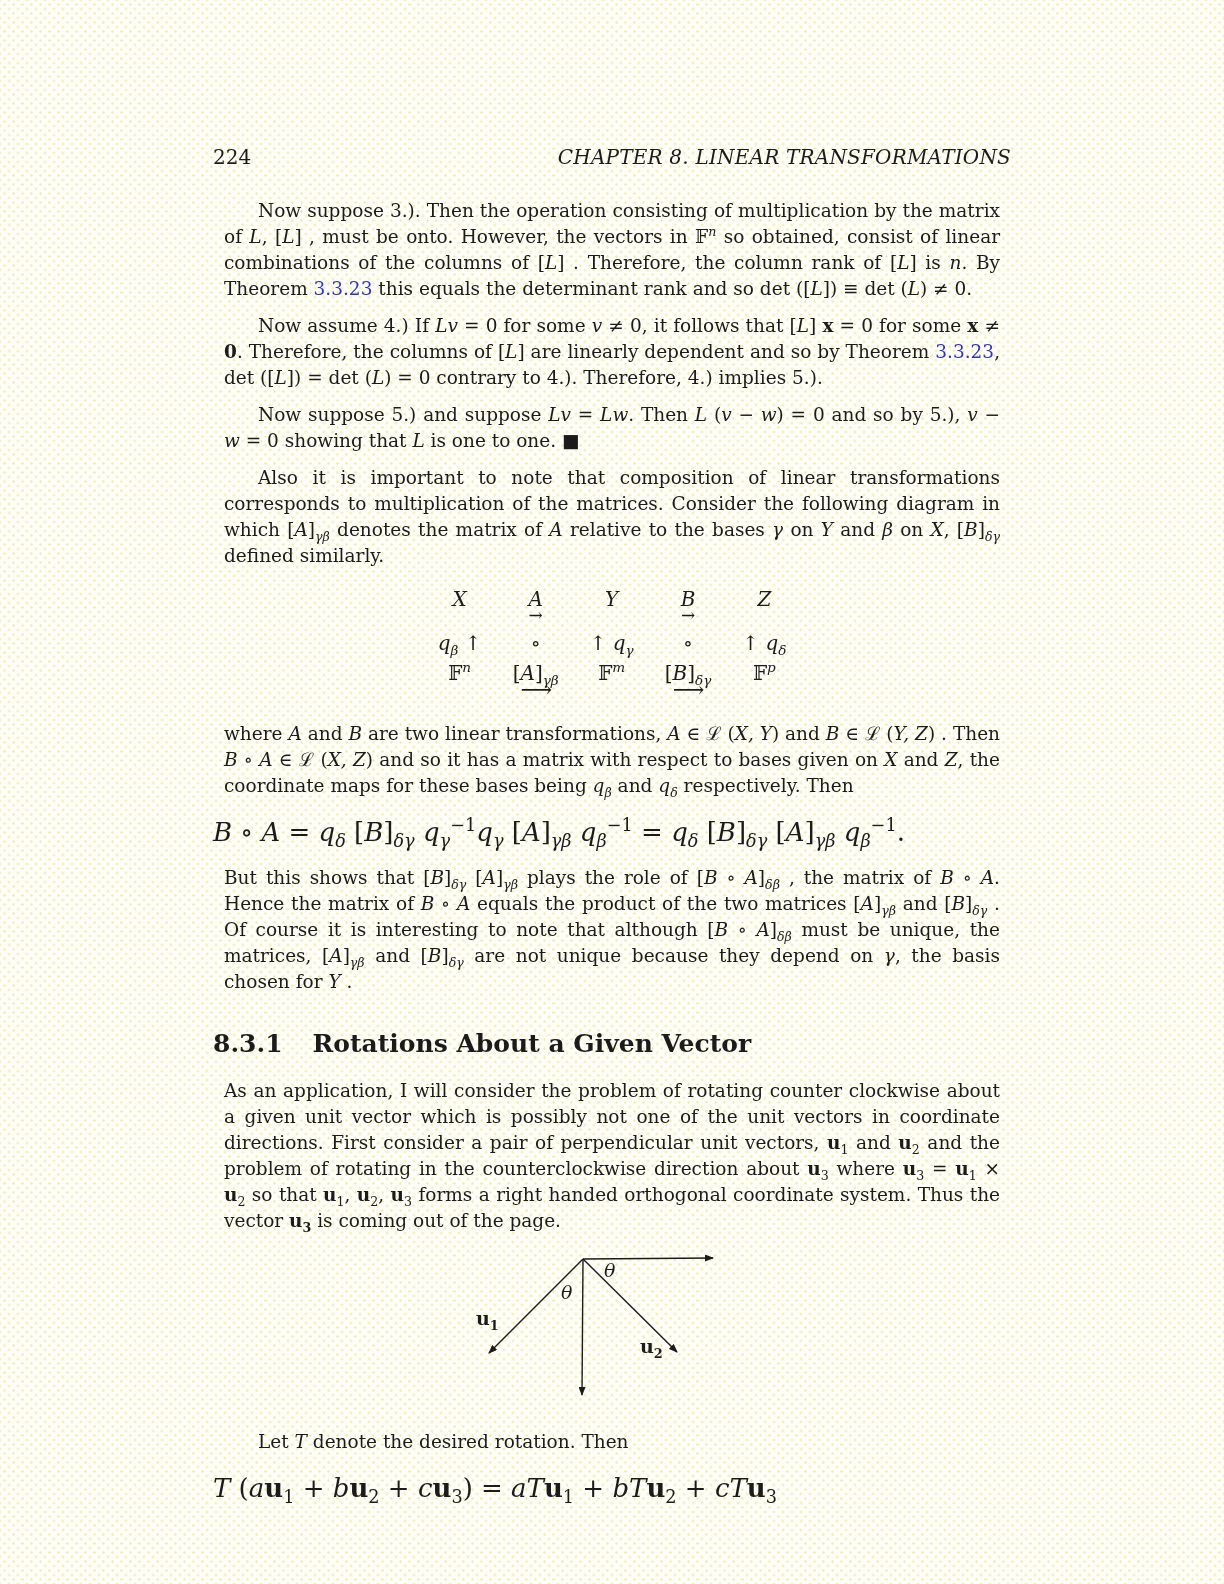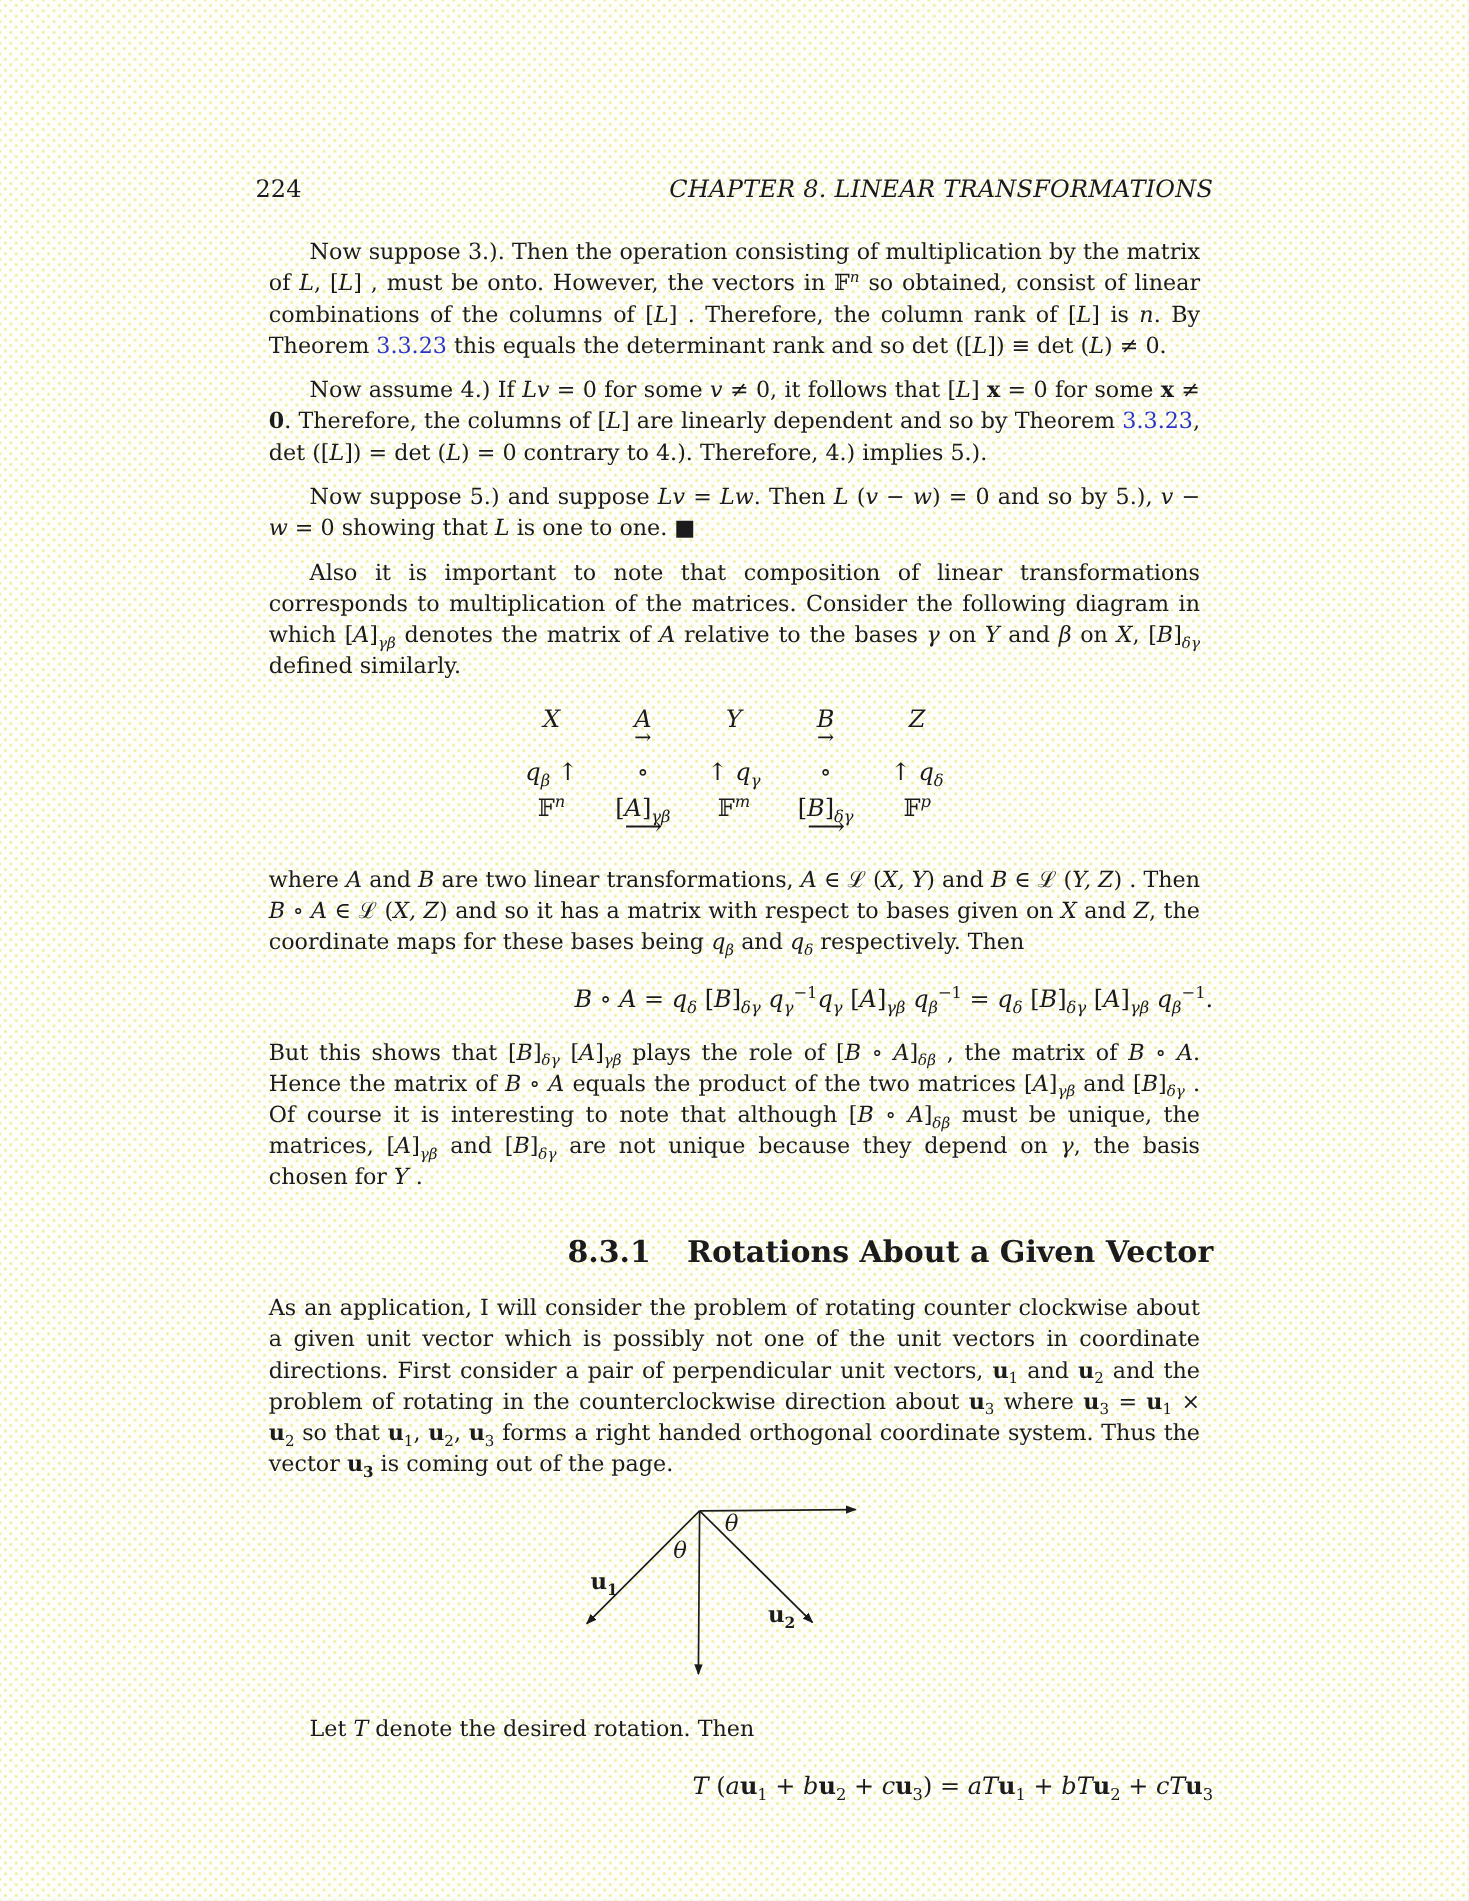--- a/index.html
+++ b/index.html
@@ -37,27 +37,27 @@
     justify-content:center;
     text-align:center;
     font-size:20px; line-height:24px;
     margin:18px 0 20px 0;
   }
   .dcell { min-width:46px; }
   .stack { display:inline-flex; flex-direction:column; align-items:center; line-height:1.05; }
   .stack .small-arrow { font-size:17px; margin-top:-3px; }
   .stack .long-arrow { font-size:22px; margin-top:-6px; letter-spacing:-1px; }
 
-  .equation { font-size:20px; line-height:26px; text-align:right; margin:20px 0 20px 0; }
+  .equation { font-size:26px; line-height:26px; text-align:left; margin:20px 0 20px 0; }
 
   .theorem { font-size:18.5px; line-height:26px; text-align:justify; margin:24px 0 0 0; }
   .thm-label { font-weight:bold; }
   .thm-body { font-style:italic; }
 
-  .section-heading { font-size:25px; font-weight:bold; margin:34px 0 20px 0;text-align:right; }
+  .section-heading { font-size:25px; font-weight:bold; margin:34px 0 20px 0; }
   .section-number { margin-right:30px; }
 
   
   .figure-wrap { display:flex; justify-content:center; margin:10px 0 16px 0; }
   .figure-box { position:relative; width:300px; height:168px; }
   .figure-box svg { position:absolute; left:0; top:0; }
   .fig-label { position:absolute; font-size:19px; line-height:20px; }
   .fig-theta { font-style:italic; }
   .fig-u { font-weight:bold; }
 </style>
@@ -131,21 +131,21 @@
               <path d="M0,0 L9,3.5 L0,7 z" fill="#1b1b1b"></path>
             </marker>
           </defs>
           <line x1="121" y1="14" x2="251" y2="13" stroke="#1b1b1b" stroke-width="1.4" marker-end="url(#ah)"></line>
           <line x1="121" y1="14" x2="120" y2="150" stroke="#1b1b1b" stroke-width="1.4" marker-end="url(#ah)"></line>
           <line x1="121" y1="14" x2="27" y2="108" stroke="#1b1b1b" stroke-width="1.4" marker-end="url(#ah)"></line>
           <line x1="121" y1="14" x2="215" y2="107" stroke="#1b1b1b" stroke-width="1.4" marker-end="url(#ah)"></line>
         </svg>
         <span class="fig-label fig-theta" style="left:142px; top:15px;">θ</span>
         <span class="fig-label fig-theta" style="left:99px; top:37px;">θ</span>
-        <span class="fig-label fig-u" style="left:14px; top:63px;margin-left:16px;"><b>u</b><sub>1</sub></span>
+        <span class="fig-label fig-u" style="left:14px; top:63px;"><b>u</b><sub>1</sub></span>
         <span class="fig-label fig-u" style="left:178px; top:91px;"><b>u</b><sub>2</sub></span>
       </div>
     </div>
 
     <p class="body-par indent">Let <i>T</i> denote the desired rotation. Then</p>
 
     <div class="equation"><i>T</i> (<i>a</i><b>u</b><sub>1</sub> + <i>b</i><b>u</b><sub>2</sub> + <i>c</i><b>u</b><sub>3</sub>) = <i>aT</i><b>u</b><sub>1</sub> + <i>bT</i><b>u</b><sub>2</sub> + <i>cT</i><b>u</b><sub>3</sub></div>
 
   </div>
 </div>

